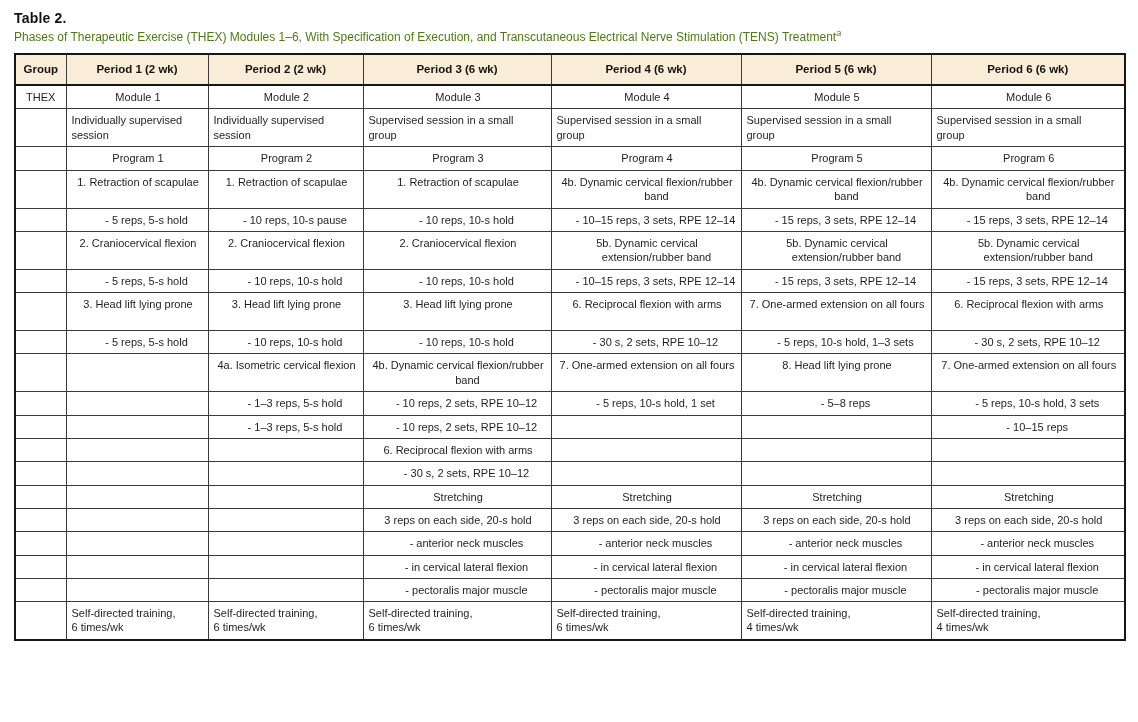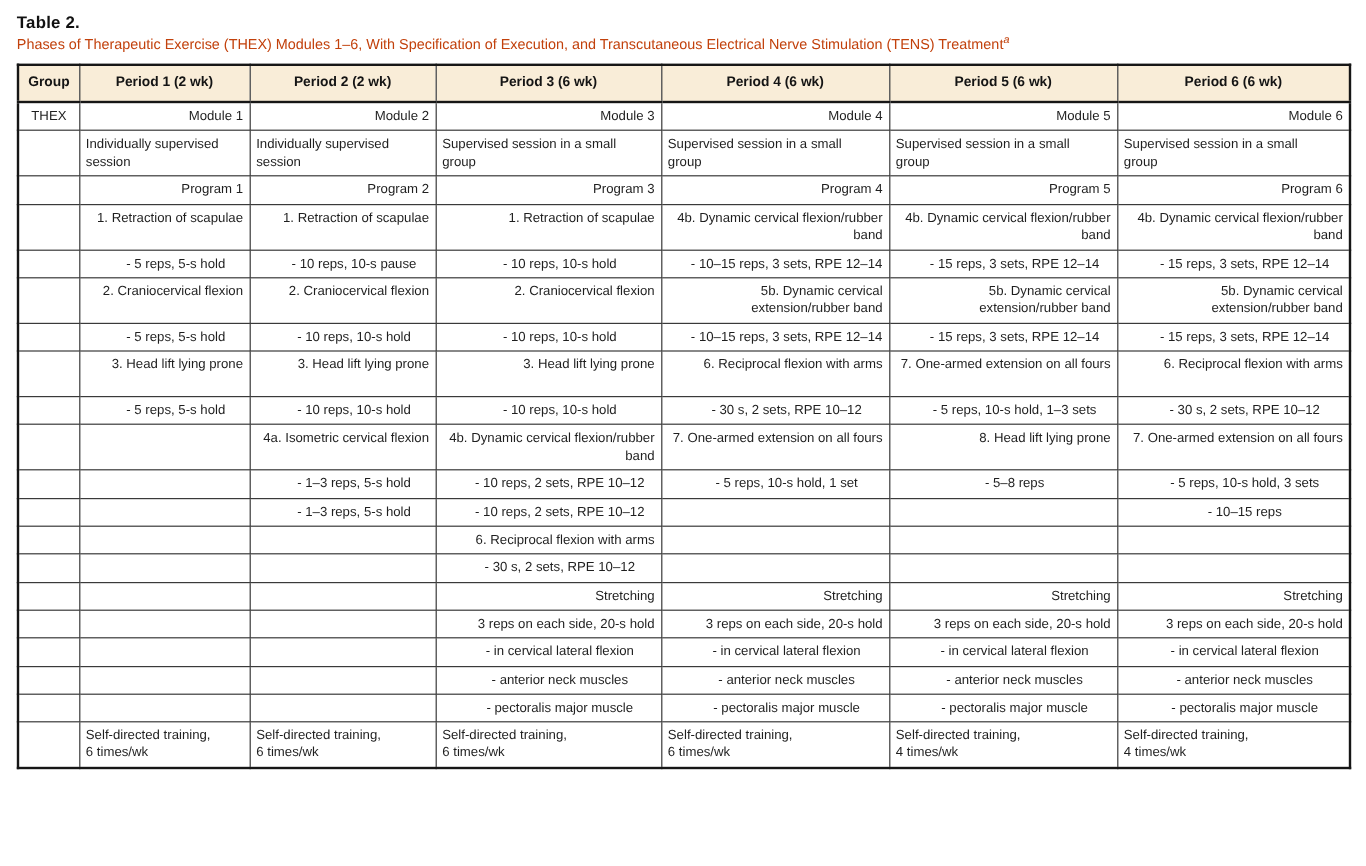--- a/index.html
+++ b/index.html
@@ -19,21 +19,21 @@
   }
   .table-title {
     font-size: 14px;
     font-weight: bold;
     color: #111111;
     margin: 2px 0 2px 0;
     letter-spacing: 0.2px;
   }
   .table-subtitle {
     font-size: 12px;
-    color: #c2410c;
+    color: #4d7c0f;
     margin: 0 0 9px 0;
   }
   .table-subtitle sup {
     font-style: italic;
     font-size: 9px;
   }
   table.thex {
     border-collapse: collapse;
     table-layout: fixed;
     width: 1110px;
@@ -65,21 +65,21 @@
   col.c-p3 { width: 188px; }
   col.c-p4 { width: 190px; }
   col.c-p5 { width: 190px; }
   col.c-p6 { width: 194px; }
 
   td.group-cell {
     text-align: center;
     padding-top: 5px;
   }
   tr.align-left td.data-cell {
-    text-align: right;
+    text-align: center;
     padding-left: 26px;
     text-indent: -19px;
   }
   tr.align-dash td.data-cell {
     text-align: center;
     padding-left: 24px;
   }
   tr.align-center td.data-cell {
     text-align: left;
     white-space: pre-line;
@@ -263,33 +263,33 @@
           <td class="data-cell"></td>
           <td class="data-cell">3 reps on each side, 20-s hold</td>
           <td class="data-cell">3 reps on each side, 20-s hold</td>
           <td class="data-cell">3 reps on each side, 20-s hold</td>
           <td class="data-cell">3 reps on each side, 20-s hold</td>
         </tr>
         <tr class="align-dash r-short">
           <td class="group-cell"></td>
           <td class="data-cell"></td>
           <td class="data-cell"></td>
+          <td class="data-cell">- anterior neck muscles</td>
+          <td class="data-cell">- anterior neck muscles</td>
+          <td class="data-cell">- anterior neck muscles</td>
+          <td class="data-cell">- anterior neck muscles</td>
+        </tr>
+        <tr class="align-dash r-short">
+          <td class="group-cell"></td>
+          <td class="data-cell"></td>
+          <td class="data-cell"></td>
           <td class="data-cell">- in cervical lateral flexion</td>
           <td class="data-cell">- in cervical lateral flexion</td>
           <td class="data-cell">- in cervical lateral flexion</td>
           <td class="data-cell">- in cervical lateral flexion</td>
-        </tr>
-        <tr class="align-dash r-short">
-          <td class="group-cell"></td>
-          <td class="data-cell"></td>
-          <td class="data-cell"></td>
-          <td class="data-cell">- anterior neck muscles</td>
-          <td class="data-cell">- anterior neck muscles</td>
-          <td class="data-cell">- anterior neck muscles</td>
-          <td class="data-cell">- anterior neck muscles</td>
         </tr>
         <tr class="align-dash r-short">
           <td class="group-cell"></td>
           <td class="data-cell"></td>
           <td class="data-cell"></td>
           <td class="data-cell">- pectoralis major muscle</td>
           <td class="data-cell">- pectoralis major muscle</td>
           <td class="data-cell">- pectoralis major muscle</td>
           <td class="data-cell">- pectoralis major muscle</td>
         </tr>

